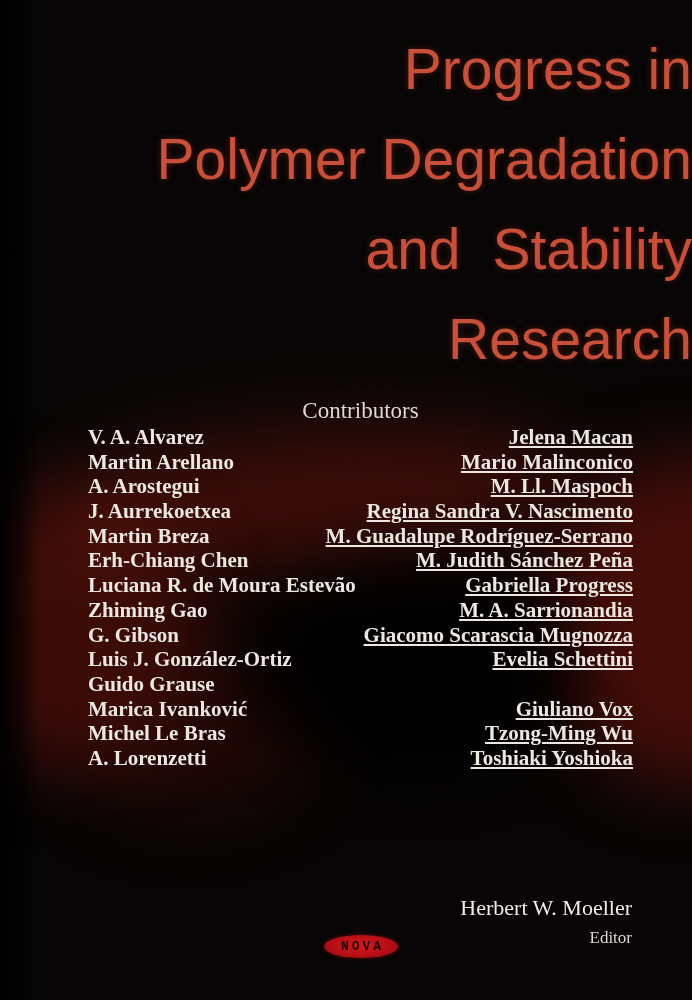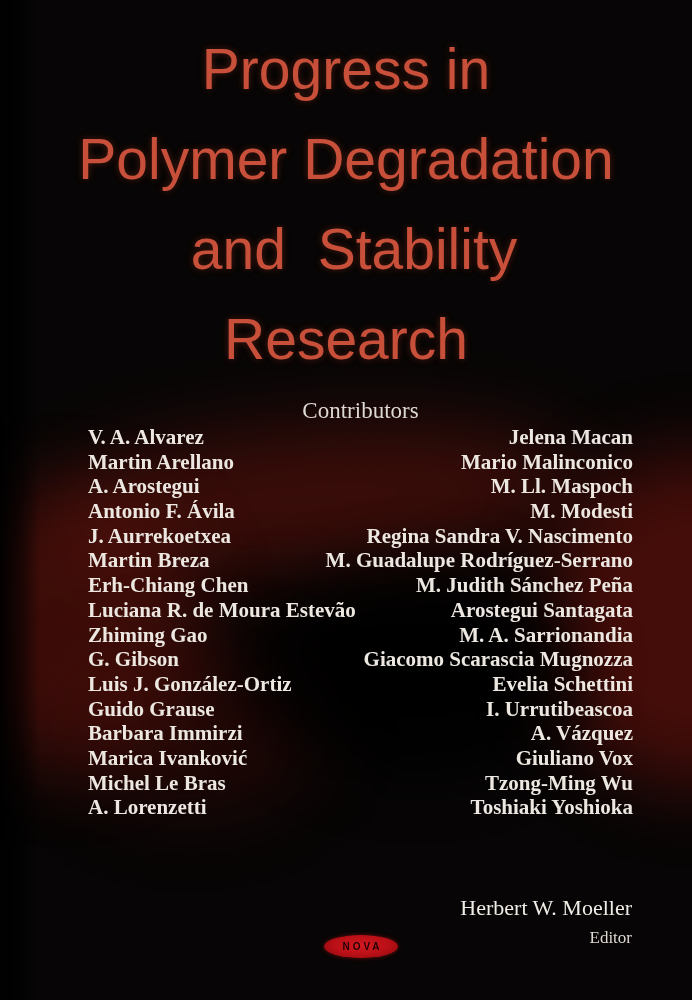--- a/index.html
+++ b/index.html
@@ -22,21 +22,21 @@
   .spine {
     position: absolute; left: 0; top: 0; width: 40px; height: 1000px;
     background: linear-gradient(90deg, rgba(0,0,0,0.95) 0%, rgba(0,0,0,0.55) 55%, rgba(0,0,0,0) 100%);
     z-index: 3;
   }
   .content { position: absolute; inset: 0; z-index: 2; }
 
   
   .title-block {
     position: absolute; left: 0; top: 24px; width: 692px;
-    text-align: center;
+    text-align: right;
     font-family: "Liberation Sans", sans-serif;
     font-size: 57px; line-height: 90px; font-weight: 400;
     color: #c8503a;
     letter-spacing: 0px;
     text-shadow: 0 0 7px rgba(205,70,35,0.35);
   }
   .title-line { white-space: nowrap; }
   .title-line.spaced { word-spacing: 16px; margin-left: 16px; }
 
   
@@ -50,41 +50,41 @@
     position: absolute; left: 88px; top: 425px; width: 545px;
   }
   .contrib-row {
     display: flex; justify-content: space-between; align-items: baseline;
     height: 24.7px;
     font-size: 21px; font-weight: 700; line-height: 24.7px;
     color: #ece7e0;
     white-space: nowrap;
   }
   .contrib-row .cl { text-align: left; }
-  .contrib-row .cr { text-align: right; }
+  .contrib-row .cr { text-align: right; text-decoration: underline; }
 
   
   .editor-block {
     position: absolute; right: 60px; top: 888px; width: 560px;
     text-align: right; color: #f0ece6;
   }
   .editor-name { font-size: 22px; line-height: 40px; font-weight: 400; white-space: nowrap; }
   .editor-role { font-size: 17px; line-height: 20px; color: #ddd8d1; }
 
   
   .nova-logo {
     position: absolute; left: 324px; top: 935px; width: 74px; height: 23px;
     background: radial-gradient(ellipse at 50% 45%, #d41820 0%, #b80f16 55%, #7d0a0c 100%);
     border-radius: 50%;
     box-shadow: 0 0 4px rgba(200,20,20,0.5);
     display: flex; align-items: center; justify-content: center;
   }
   .nova-logo span {
-    font-family: Liberation Sans, sans-serif;
-    font-size: 10px; font-weight: 700; letter-spacing: 3px;
+    font-family: Liberation Mono, monospace;
+    font-size: 13px; font-weight: 700; letter-spacing: 3px;
     color: #230203; padding-left: 3px;
   }
 </style>
 </head>
 <body>
 
 <div id="cover">
 
   <div class="blob b1"></div>
   <div class="blob b2"></div>
@@ -111,58 +111,49 @@
       </div>
       <div class="contrib-row">
         <span class="cl">Martin Arellano</span>
         <span class="cr">Mario Malinconico</span>
       </div>
       <div class="contrib-row">
         <span class="cl">A. Arostegui</span>
         <span class="cr">M. Ll. Maspoch</span>
       </div>
       <div class="contrib-row">
-        <span class="cl">Antonio F. Ávila</span>
-        <span class="cr">M. Modesti</span>
-      </div>
-      <div class="contrib-row">
         <span class="cl">J. Aurrekoetxea</span>
         <span class="cr">Regina Sandra V. Nascimento</span>
       </div>
       <div class="contrib-row">
         <span class="cl">Martin Breza</span>
         <span class="cr">M. Guadalupe Rodríguez-Serrano</span>
       </div>
       <div class="contrib-row">
         <span class="cl">Erh-Chiang Chen</span>
         <span class="cr">M. Judith Sánchez Peña</span>
       </div>
       <div class="contrib-row">
         <span class="cl">Luciana R. de Moura Estevão</span>
-        <span class="cr">Arostegui Santagata</span>
+        <span class="cr">Gabriella Progress</span>
       </div>
       <div class="contrib-row">
         <span class="cl">Zhiming Gao</span>
         <span class="cr">M. A. Sarrionandia</span>
       </div>
       <div class="contrib-row">
         <span class="cl">G. Gibson</span>
         <span class="cr">Giacomo Scarascia Mugnozza</span>
       </div>
       <div class="contrib-row">
         <span class="cl">Luis J. González-Ortiz</span>
         <span class="cr">Evelia Schettini</span>
       </div>
       <div class="contrib-row">
         <span class="cl">Guido Grause</span>
-        <span class="cr">I. Urrutibeascoa</span>
-      </div>
-      <div class="contrib-row">
-        <span class="cl">Barbara Immirzi</span>
-        <span class="cr">A. Vázquez</span>
       </div>
       <div class="contrib-row">
         <span class="cl">Marica Ivanković</span>
         <span class="cr">Giuliano Vox</span>
       </div>
       <div class="contrib-row">
         <span class="cl">Michel Le Bras</span>
         <span class="cr">Tzong-Ming Wu</span>
       </div>
       <div class="contrib-row">

